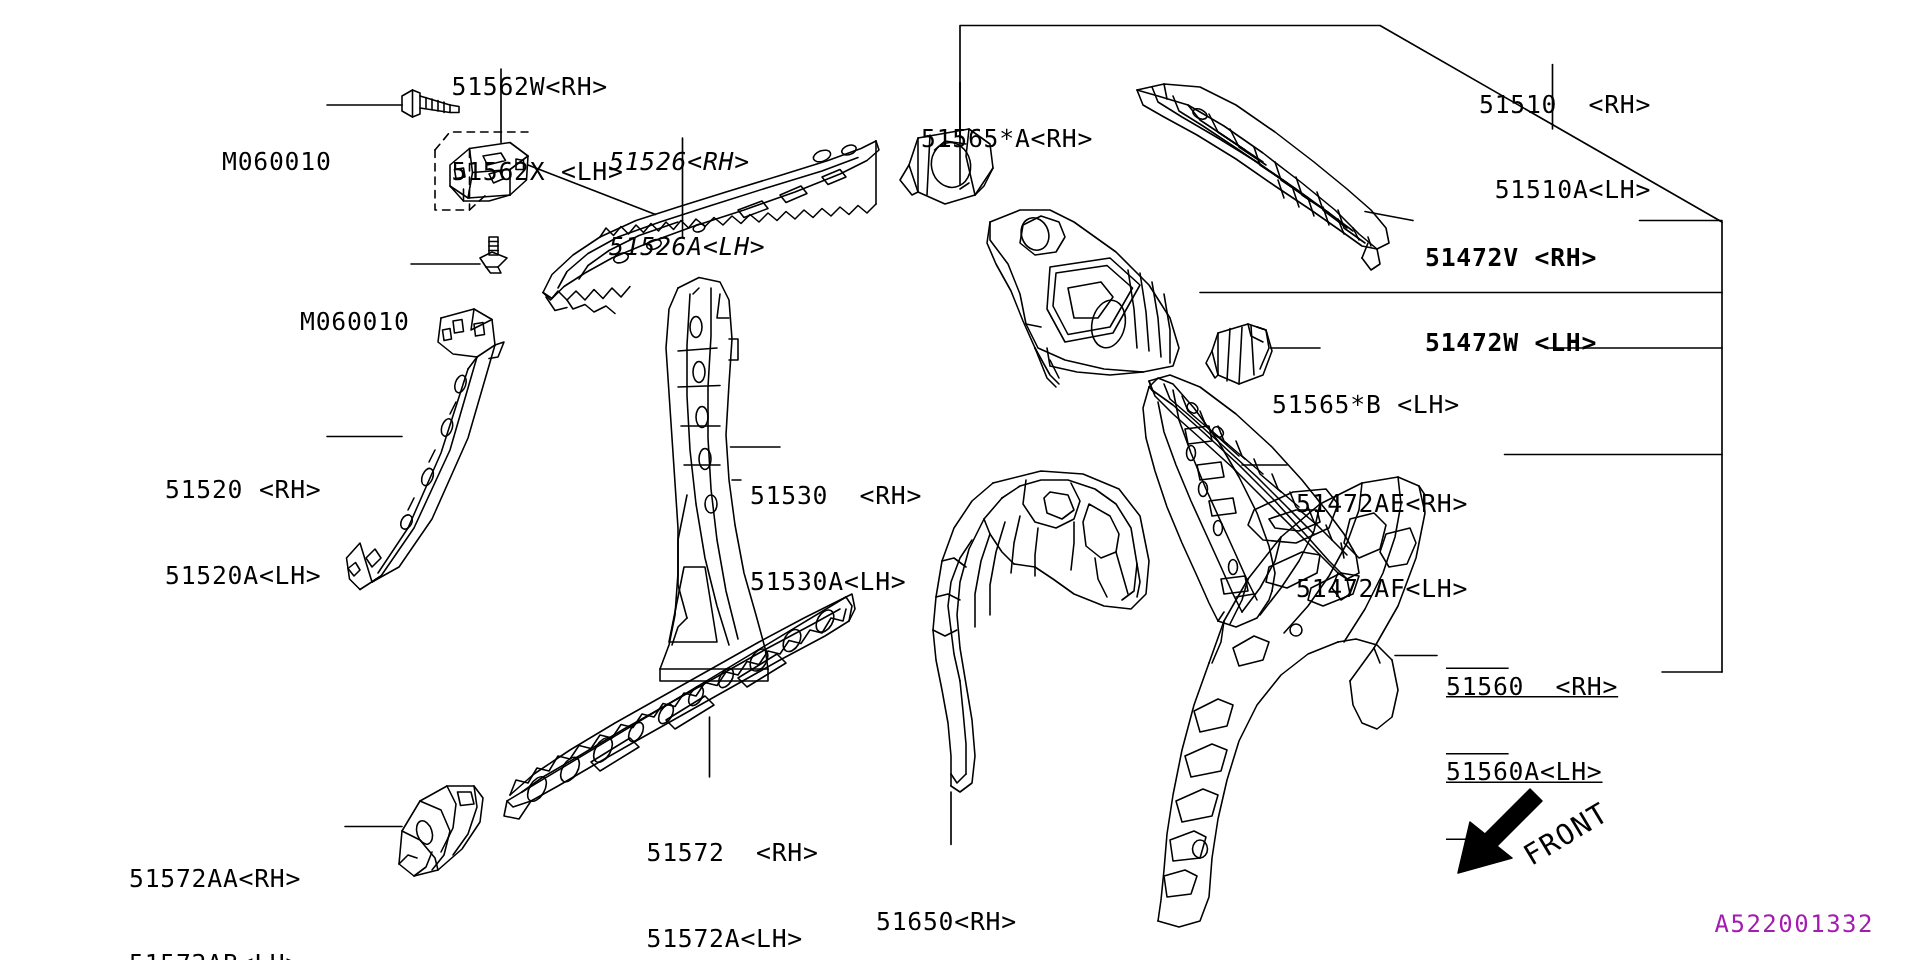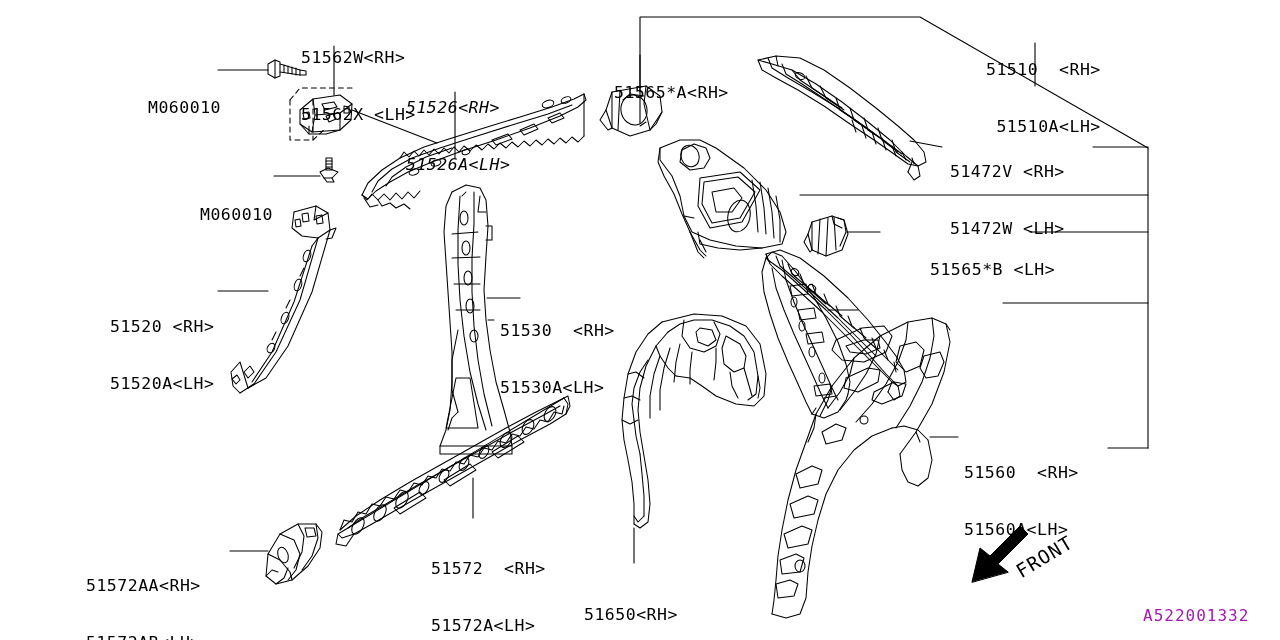--- a/index.html
+++ b/index.html
@@ -404,41 +404,45 @@
 
   <div class="lbl" style="left:570px;top:45px;margin-left:44px;">
     <div>51565*A&lt;RH&gt;</div>
   </div>
 
   <div class="lbl" style="left:986px;top:22px;text-align:right;">
     <div>51510  &lt;RH&gt;</div>
     <div>51510A&lt;LH&gt;</div>
   </div>
 
-  <div class="lbl" style="left:950px;top:124px;">
+  <div class="lbl" style="left:950px;top:124px;font-weight:bold;">
     <div>51472V &lt;RH&gt;</div>
     <div>51472W &lt;LH&gt;</div>
   </div>
 
-  <div class="lbl" style="left:930px;top:222px;text-align:center;">
+  <div class="lbl" style="left:848px;top:222px;text-align:center;">
     <div>51565*B &lt;LH&gt;</div>
   </div>
 
+  <div class="lbl" style="left:864px;top:288px;">
+    <div>51472AE&lt;RH&gt;</div>
+    <div>51472AF&lt;LH&gt;</div>
+  </div>
 
   <div class="lbl" style="left:110px;top:279px;">
     <div>51520 &lt;RH&gt;</div>
     <div>51520A&lt;LH&gt;</div>
   </div>
 
   <div class="lbl" style="left:500px;top:283px;">
     <div>51530  &lt;RH&gt;</div>
     <div>51530A&lt;LH&gt;</div>
   </div>
 
-  <div class="lbl" style="left:964px;top:425px;">
+  <div class="lbl" style="left:964px;top:410px;text-decoration:underline;">
     <div>51560  &lt;RH&gt;</div>
     <div>51560A&lt;LH&gt;</div>
   </div>
 
   <div class="lbl" style="left:86px;top:538px;">
     <div>51572AA&lt;RH&gt;</div>
     <div>51572AB&lt;LH&gt;</div>
   </div>
 
   <div class="lbl" style="left:431px;top:521px;">

